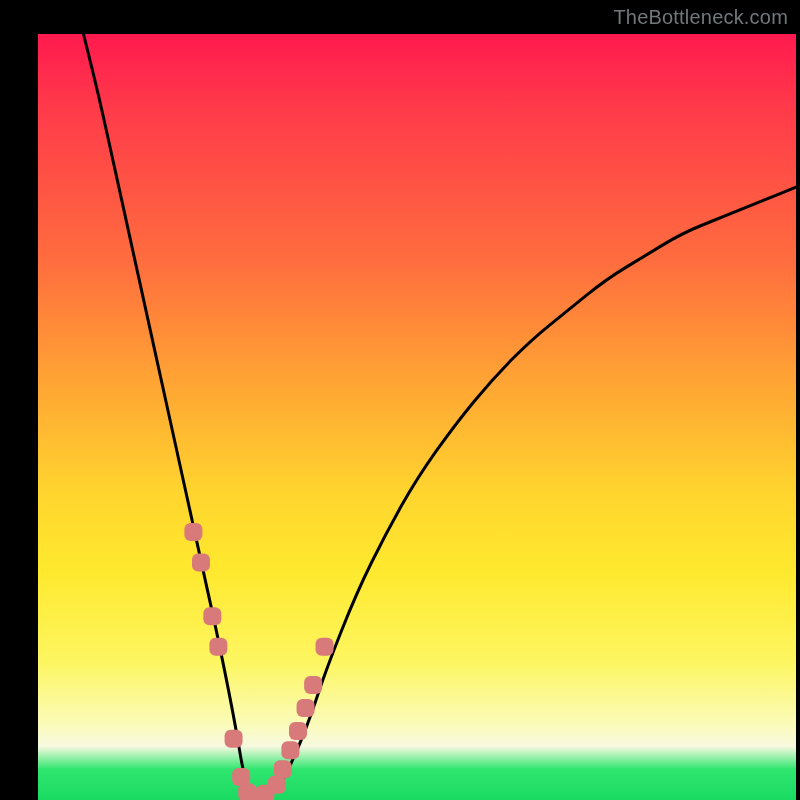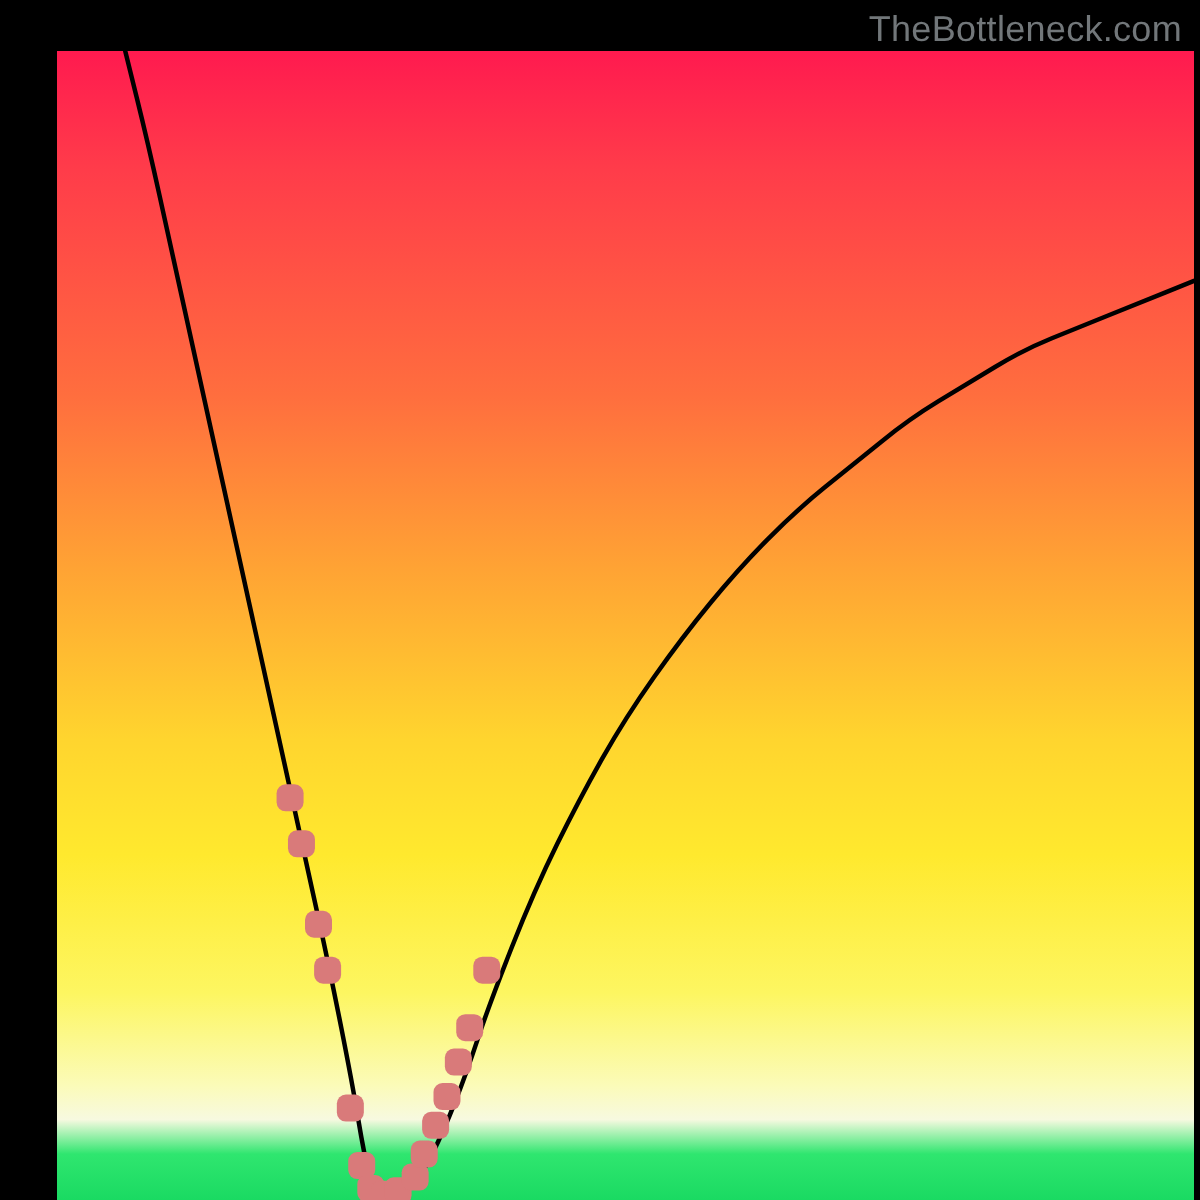--- a/index.html
+++ b/index.html
@@ -38,21 +38,21 @@
       #f7f9e0 93%,
       #2fe66f 96%,
       #1ada62 100%
     );
   }
   .watermark {
     position: absolute;
     top: 6px;
     right: 12px;
     font-family: Arial, Helvetica, sans-serif;
-    font-size: 24px;
+    font-size: 20px;
     color: #72777a;
     font-weight: 500;
     letter-spacing: 0.2px;
   }
   svg.curve {
     position: absolute;
     left: 0;
     top: 0;
     width: 758px;
     height: 766px;

